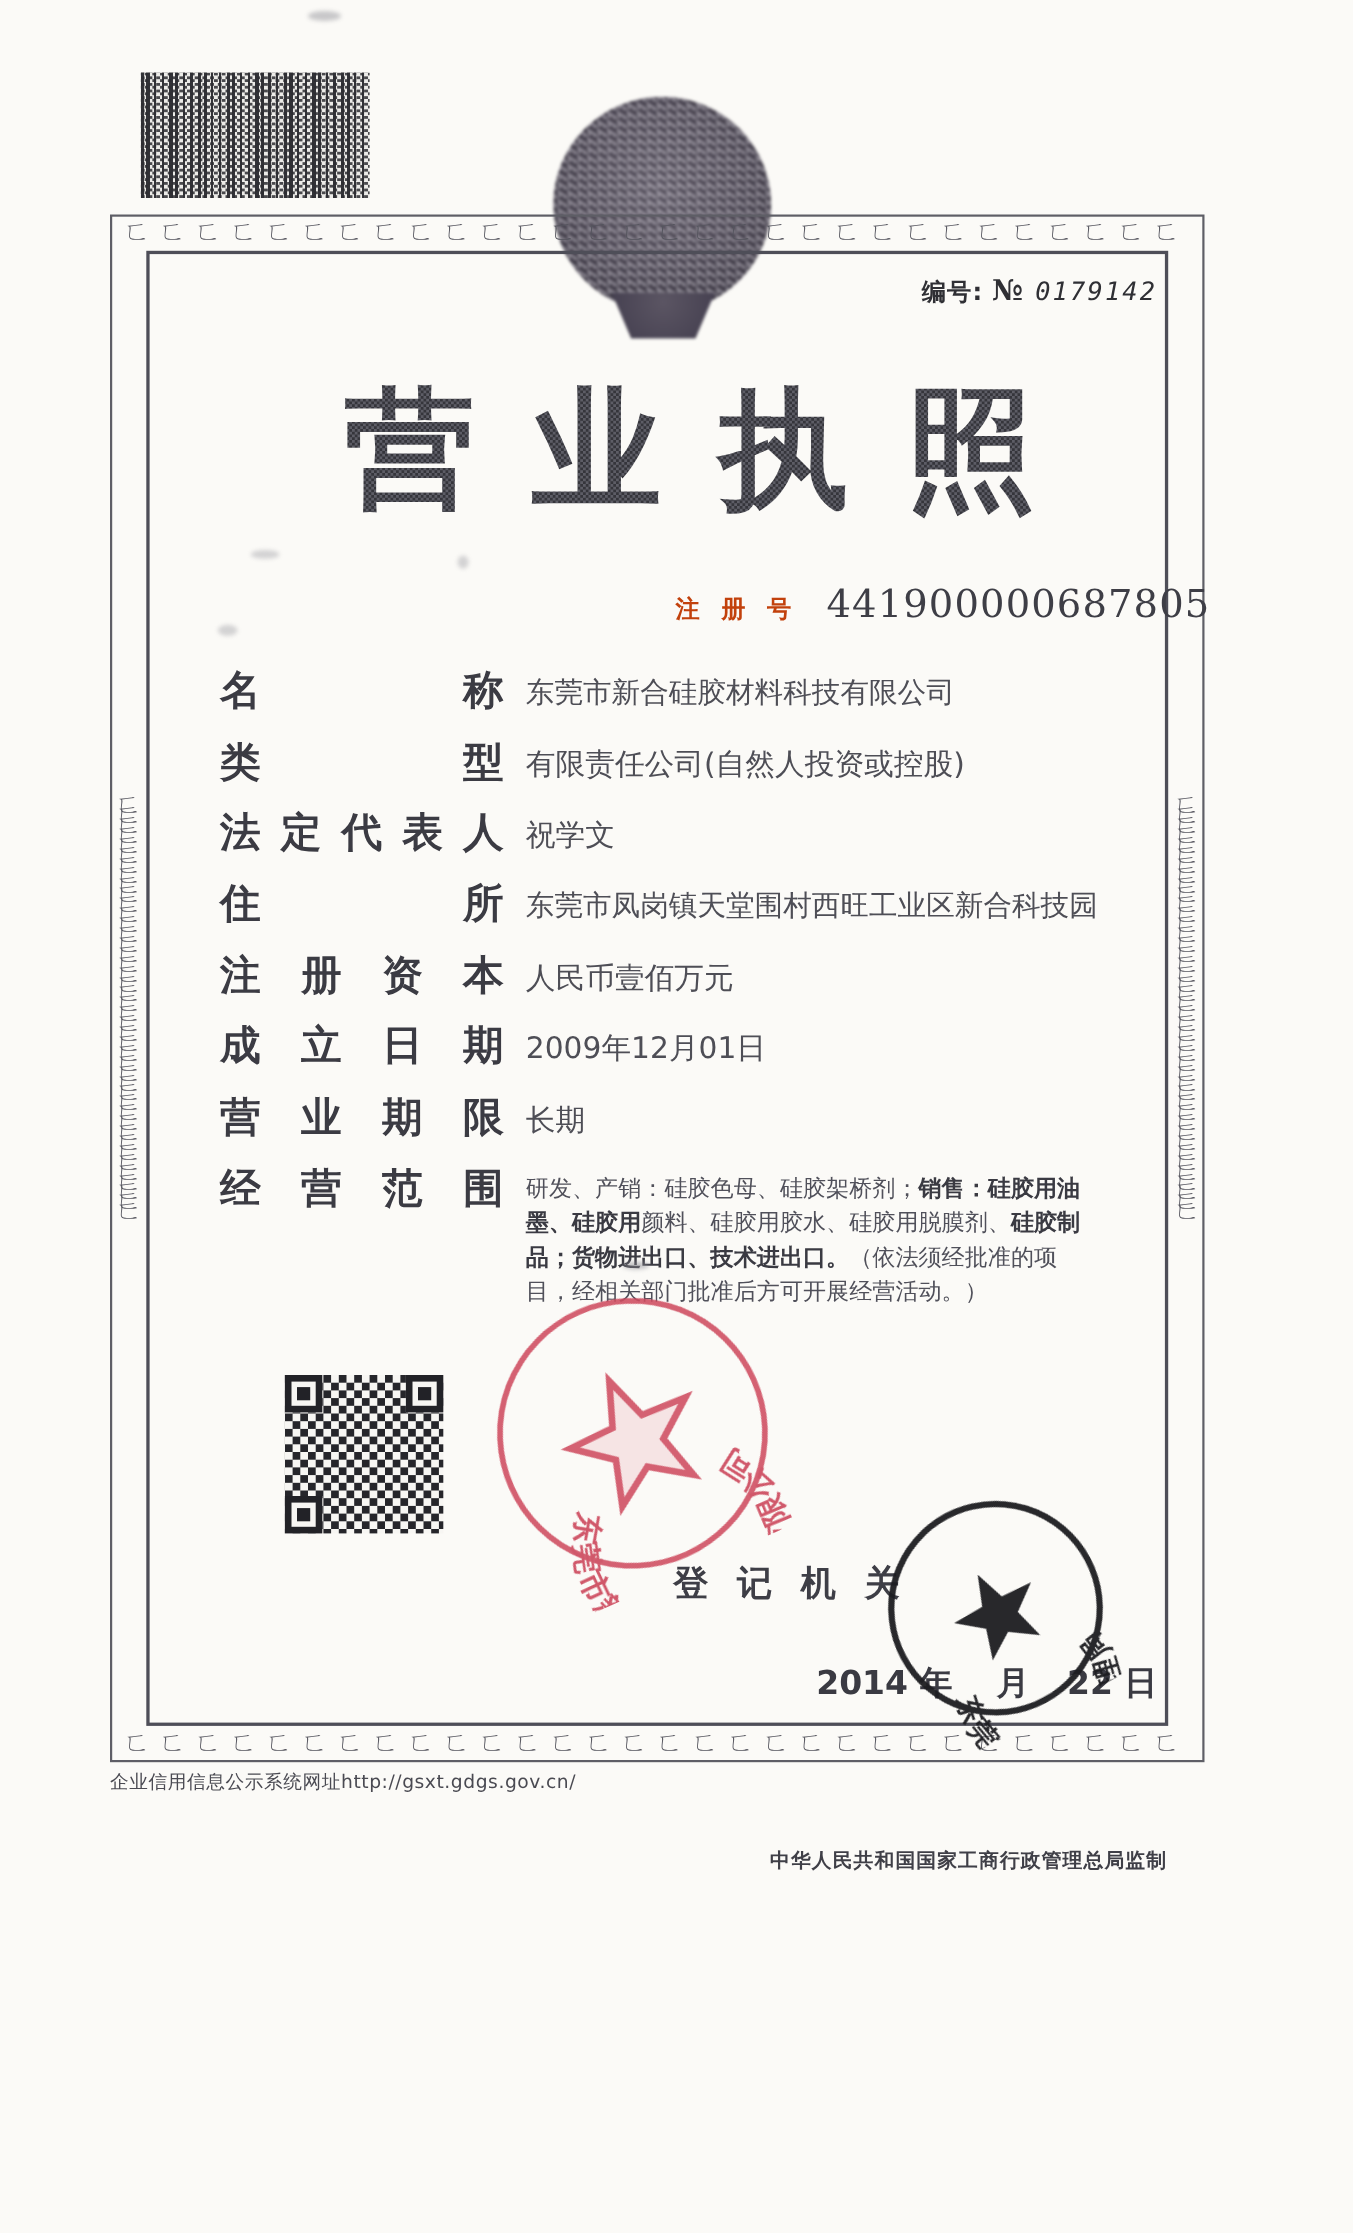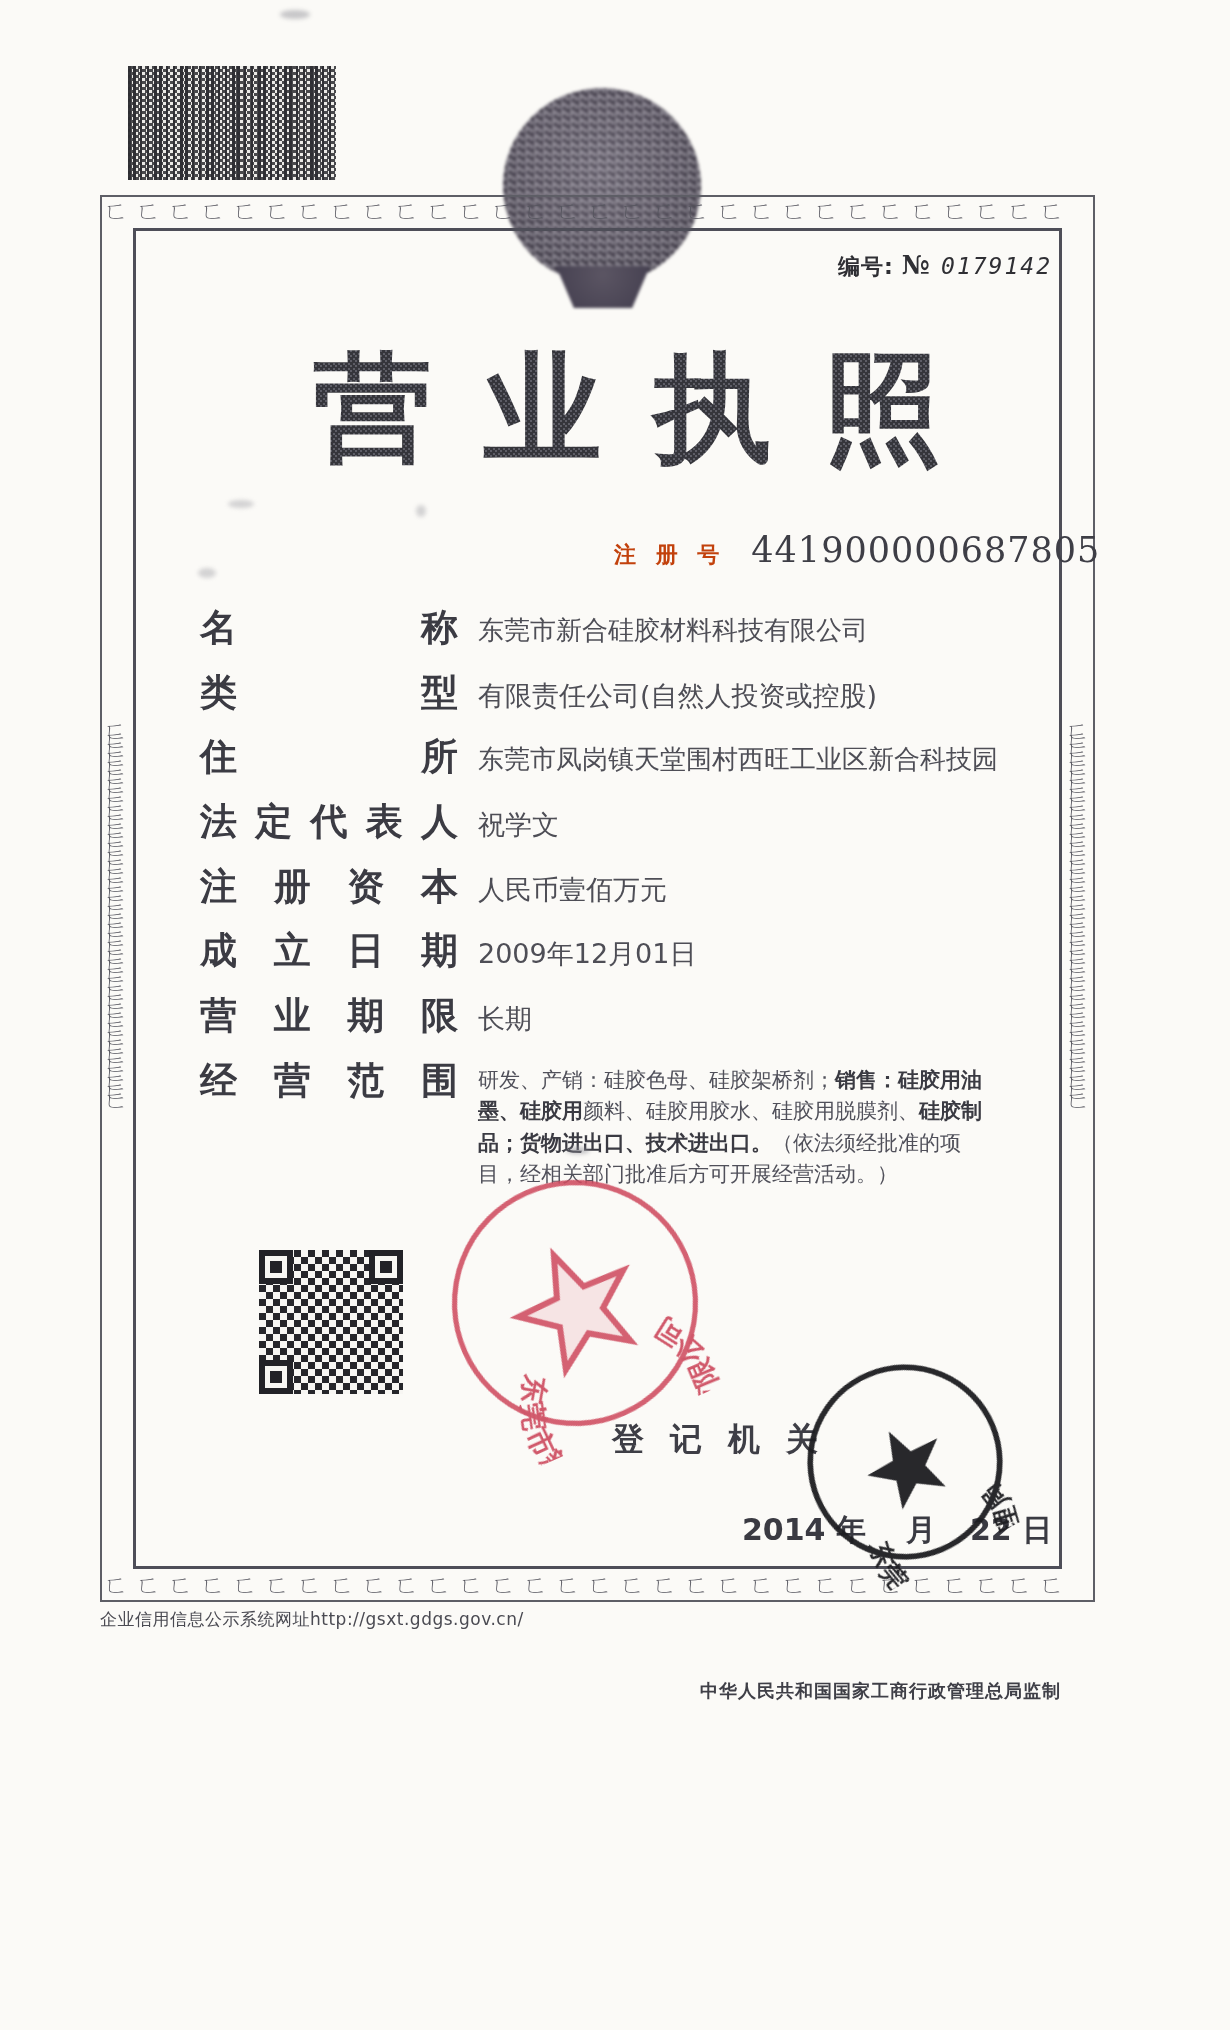--- a/index.html
+++ b/index.html
@@ -37,21 +37,21 @@
   
   .serial{left:838px;top:250px;font-size:22px;letter-spacing:1px;color:#2f2f34;white-space:nowrap;}
   .serial .lbl{font-weight:700;}
   .serial .numero{font-family:"DejaVu Serif","Liberation Serif",serif;font-weight:700;font-size:26px;margin:0 10px 0 8px;}
   .serial .num{font-family:"DejaVu Sans Mono","Liberation Mono",monospace;font-size:23px;letter-spacing:2px;font-style:italic;}
 
   
   .frame{left:100px;top:195px;width:991px;height:1403px;border:2px solid #5e5e66;}
   .frame .inner{position:absolute;left:31px;top:31px;right:31px;bottom:31px;border:3px solid #4e4e58;}
   .pat{color:#55555e;font-size:23px;overflow:hidden;white-space:nowrap;user-select:none;}
-  .pat-h{left:3px;right:3px;height:29px;line-height:29px;letter-spacing:9px;position:absolute;}
+  .pat-h{left:3px;right:3px;height:29px;line-height:29px;letter-spacing:9px;text-align:center;position:absolute;}
   .pat-top{top:0;}
   .pat-bottom{bottom:0;}
   .pat-v{top:30px;bottom:30px;width:29px;position:absolute;writing-mode:vertical-rl;letter-spacing:9px;line-height:29px;text-align:center;}
   .pat-left{left:0;}
   .pat-right{right:0;}
 
   
   .title{
     left:100px;top:330px;width:991px;text-align:center;
     font-size:118px;font-weight:800;letter-spacing:52px;text-indent:52px;
@@ -147,26 +147,26 @@
 <div class="abs fields">
   <div class="frow">
     <div class="flabel">名称</div>
     <div class="fvalue small">东莞市新合硅胶材料科技有限公司</div>
   </div>
   <div class="frow">
     <div class="flabel">类型</div>
     <div class="fvalue">有限责任公司(自然人投资或控股)</div>
   </div>
   <div class="frow">
+    <div class="flabel">法定代表人</div>
+    <div class="fvalue">祝学文</div>
+  </div>
+  <div class="frow">
     <div class="flabel">住所</div>
     <div class="fvalue small">东莞市凤岗镇天堂围村西旺工业区新合科技园</div>
-  </div>
-  <div class="frow">
-    <div class="flabel">法定代表人</div>
-    <div class="fvalue">祝学文</div>
   </div>
   <div class="frow">
     <div class="flabel">注册资本</div>
     <div class="fvalue">人民币壹佰万元</div>
   </div>
   <div class="frow">
     <div class="flabel">成立日期</div>
     <div class="fvalue">2009年12月01日</div>
   </div>
   <div class="frow">

